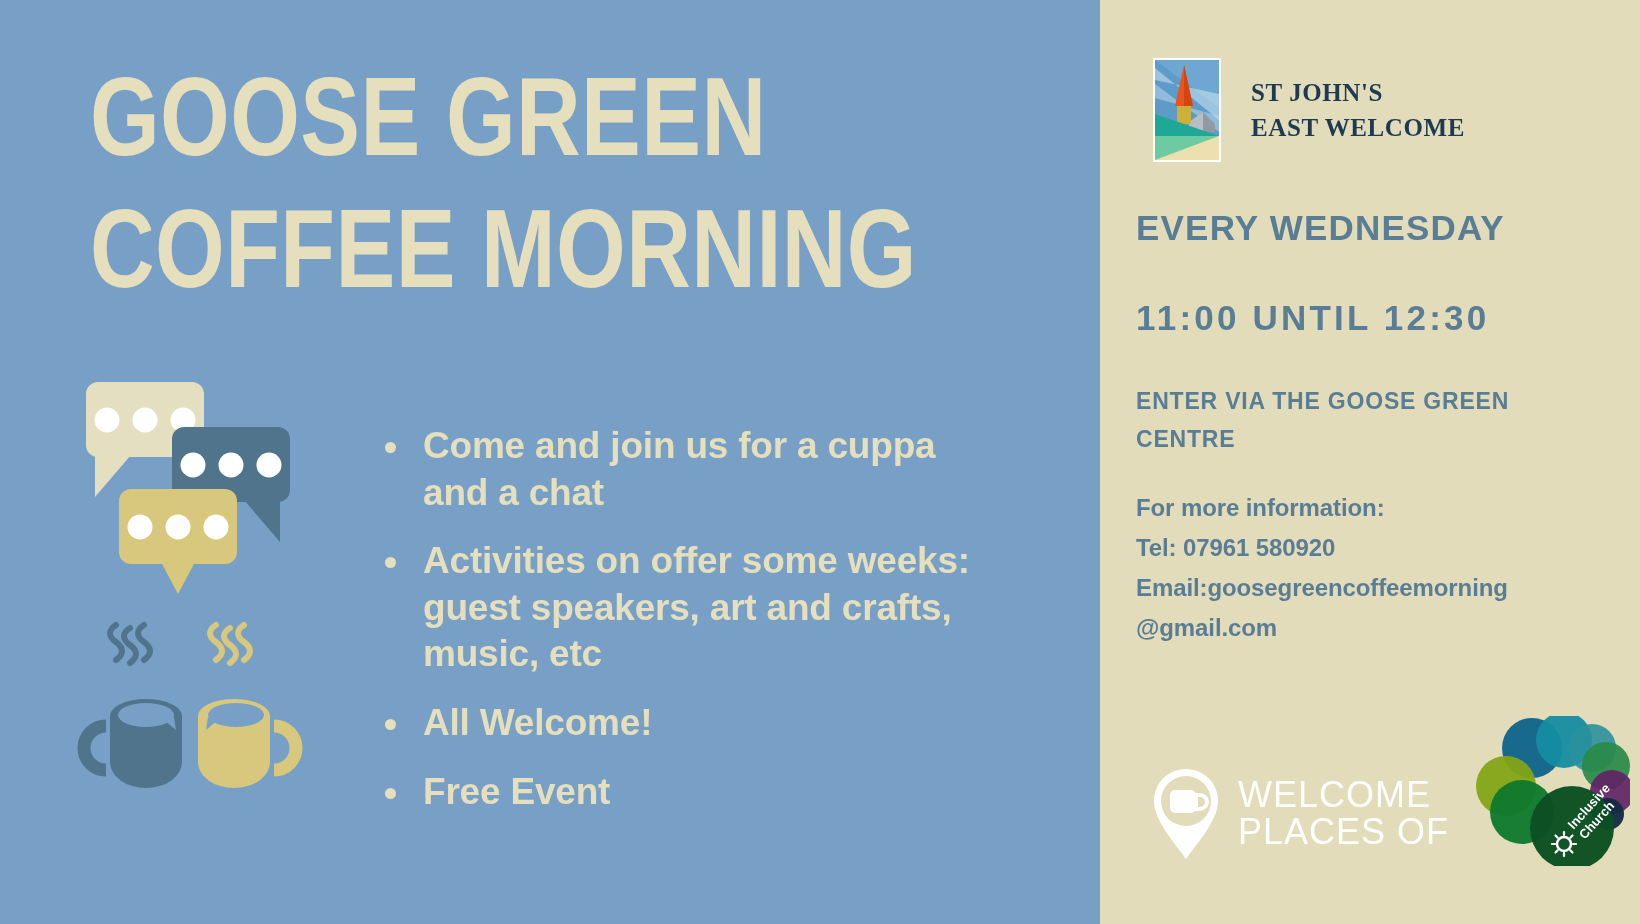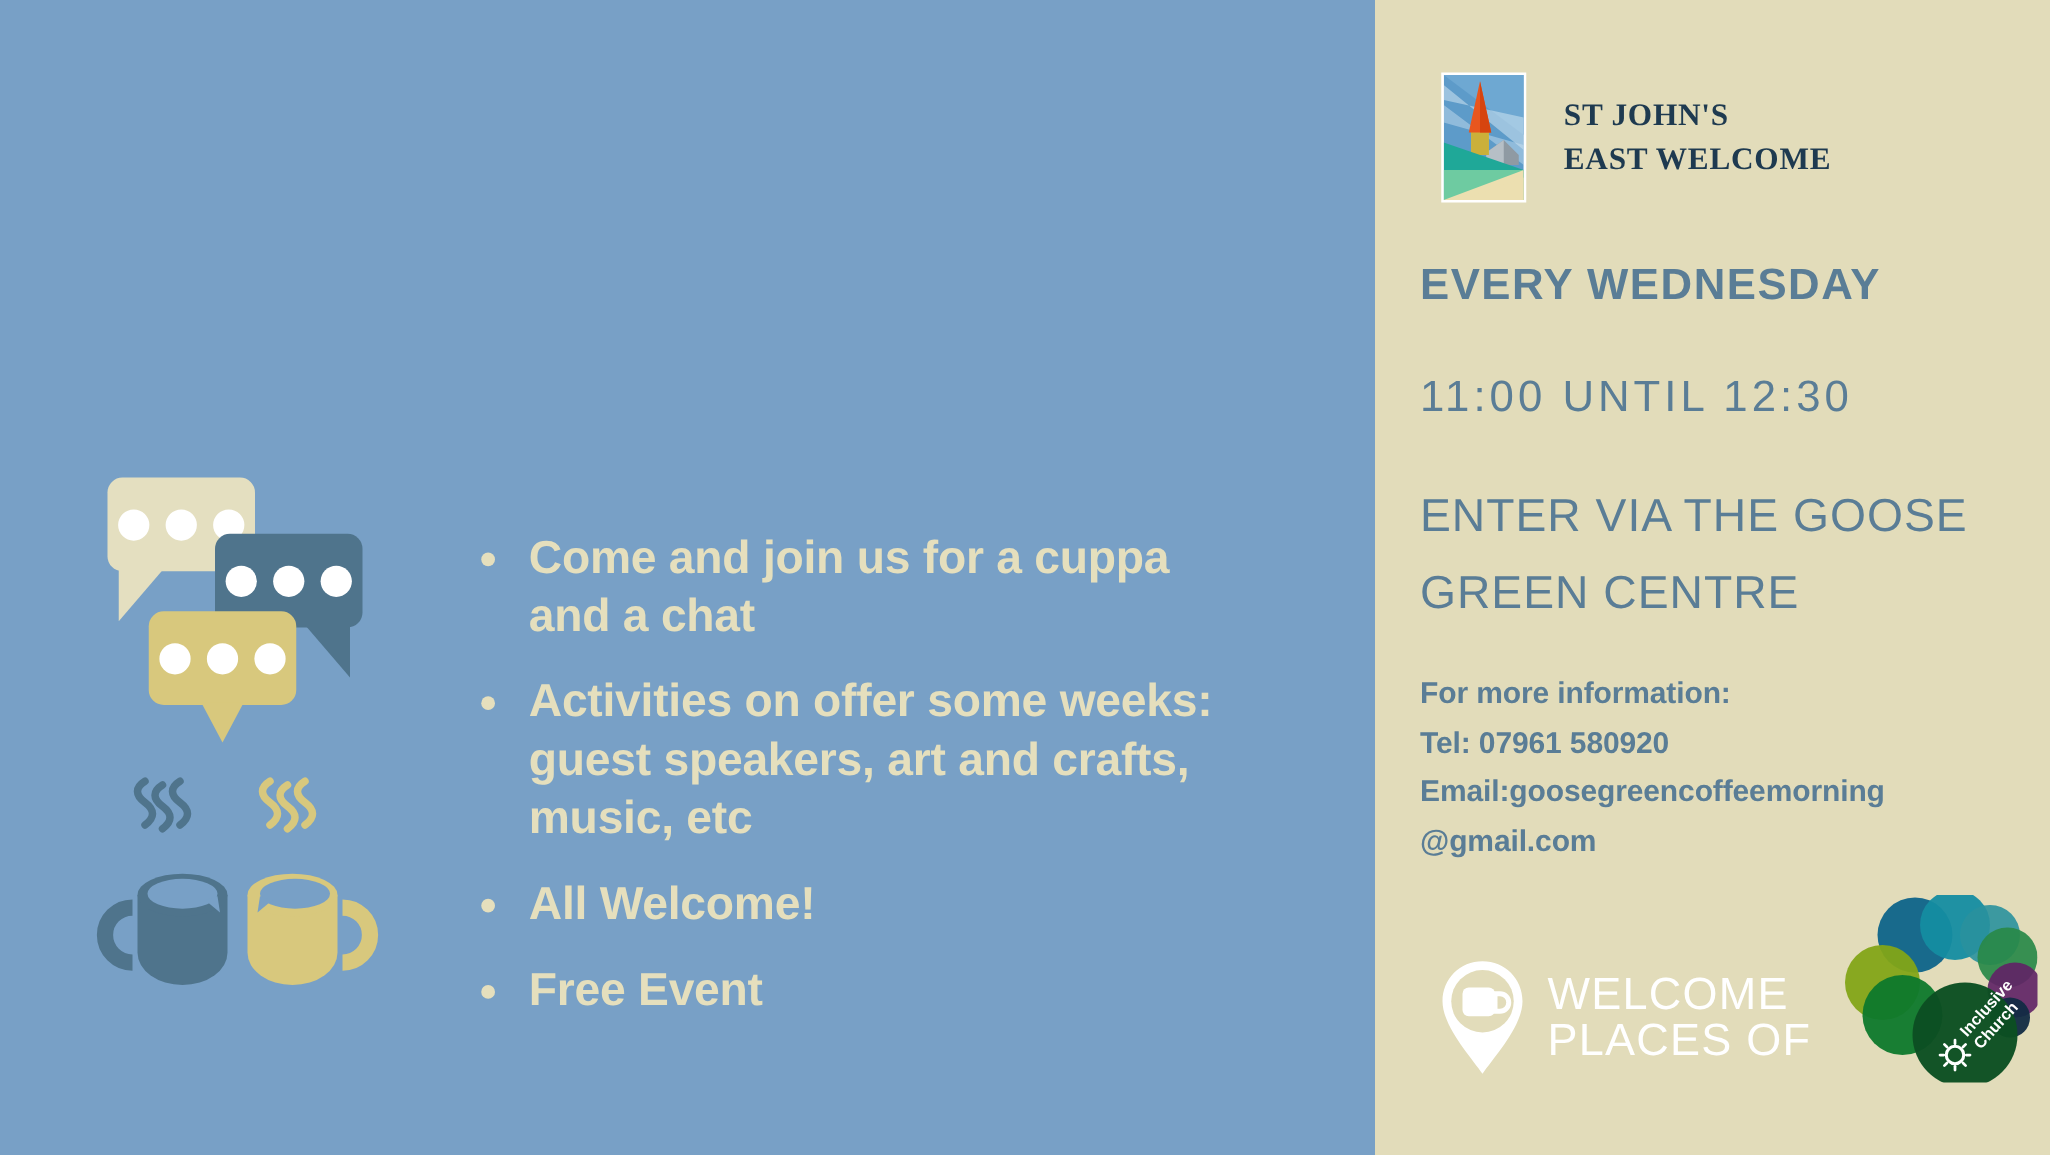--- a/index.html
+++ b/index.html
@@ -173,28 +173,28 @@
   }
   .heading-wed {
     font-size: 35px;
     font-weight: 700;
     letter-spacing: 1.2px;
     white-space: nowrap;
     margin-bottom: 50px;
   }
   .heading-time {
     font-size: 35px;
-    font-weight: 400;
+    font-weight: 700;
     letter-spacing: 3.2px;
     white-space: nowrap;
     margin-bottom: 44px;
   }
   .heading-enter {
-    font-size: 37px;
-    font-weight: 400;
+    font-size: 23px;
+    font-weight: 700;
     letter-spacing: 0.8px;
     line-height: 1.66;
     margin-bottom: 30px;
   }
   .contact {
     font-size: 24px;
     font-weight: 700;
     line-height: 1.66;
     letter-spacing: -0.1px;
   }
@@ -223,20 +223,24 @@
     height: 150px;
   }
 </style>
 </head>
 <body>
 
 <div id="poster">
 
   <div class="left-panel">
 
+    <div class="title-block">
+      <div class="title-line">GOOSE GREEN</div>
+      <div class="title-line">COFFEE MORNING</div>
+    </div>
 
     <div class="bubbles">
       <div class="bubble b-cream">
         <span class="tail"></span>
         <span class="dots">
             <i></i>
             <i></i>
             <i></i>
           </span>
       </div>

